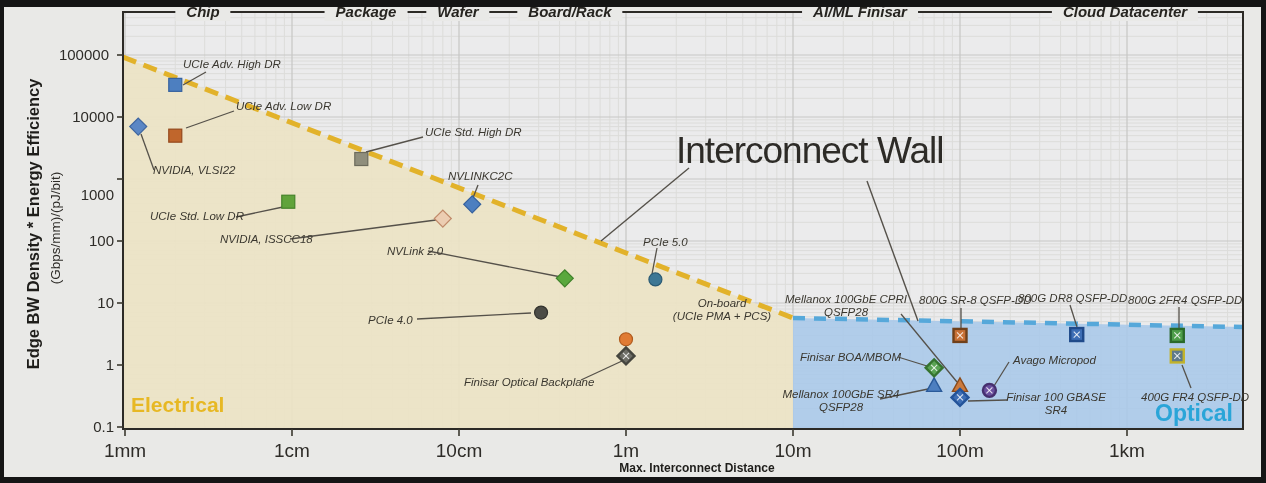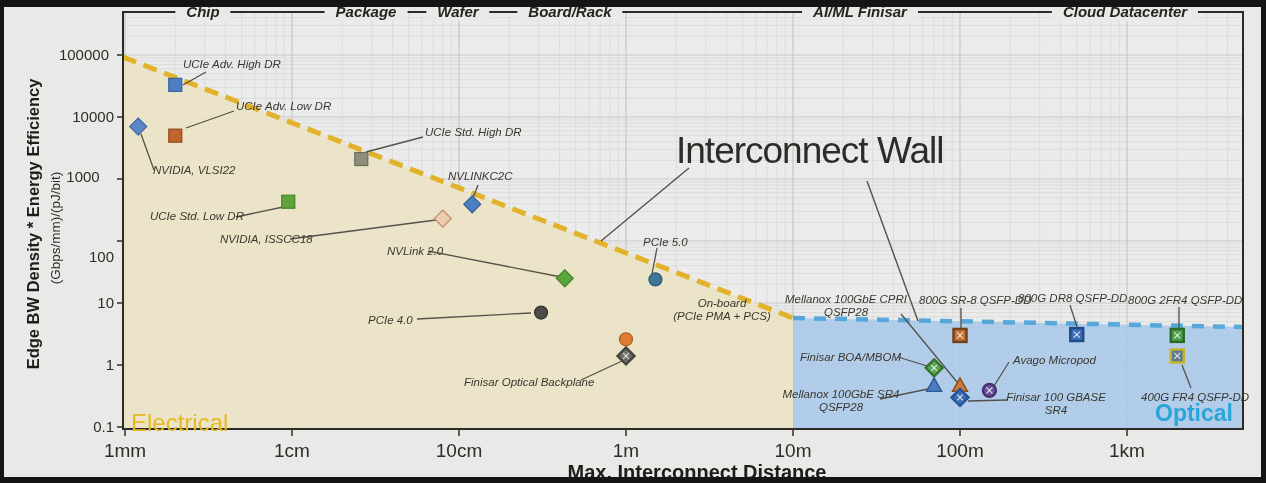--- a/index.html
+++ b/index.html
@@ -12,26 +12,26 @@
   #bar-right{left:1261px;top:0;width:5px;height:483px;}
   svg{position:absolute;left:0;top:0;}
   .lab{position:absolute;color:#3a372f;font-size:11.5px;font-style:italic;line-height:1.12;white-space:nowrap;}
   .lab.center{transform:translateX(-50%);text-align:center;}
   .tickx{position:absolute;color:#2e2c28;font-size:19px;transform:translateX(-50%);white-space:nowrap;}
   .ticky{position:absolute;color:#2e2c28;font-size:15px;width:62px;text-align:right;white-space:nowrap;}
   .cat{position:absolute;transform:translateX(-50%);top:3px;background:#e9e9e7;padding:0 11px;
        color:#262420;font-size:15px;font-weight:bold;font-style:italic;line-height:18px;white-space:nowrap;}
   #annotation{position:absolute;left:676px;top:130px;font-size:37px;letter-spacing:-1px;color:#2d2b27;white-space:nowrap;}
   #xaxis-title{position:absolute;left:497px;top:461px;width:400px;text-align:center;
-       font-size:20px;font-weight:bold;color:#1e1d1a;}
+       font-size:12px;font-weight:bold;color:#1e1d1a;}
   #yaxis-title{position:absolute;left:33px;top:224px;transform:translate(-50%,-50%) rotate(-90deg);
        font-size:16.5px;font-weight:bold;color:#1e1d1a;white-space:nowrap;}
   #yaxis-units{position:absolute;left:55px;top:228px;transform:translate(-50%,-50%) rotate(-90deg);
        font-size:13.5px;color:#2e2c28;white-space:nowrap;}
-  #electrical-label{position:absolute;left:131px;top:409px;font-size:24px;font-weight:normal;color:#e7b824;}
+  #electrical-label{position:absolute;left:131px;top:393px;font-size:21px;font-weight:bold;color:#e7b824;}
   #optical-label{position:absolute;left:1155px;top:400px;font-size:23px;font-weight:bold;color:#2aa5d8;}
   #onboard-note{position:absolute;left:722px;top:297px;transform:translateX(-50%);
        text-align:center;font-size:11.5px;font-style:italic;color:#3a372f;line-height:1.15;white-space:nowrap;}
 </style>
 </head>
 <body>
 
 <div id="stage">
   <svg id="chart-svg" width="1266" height="483">
       <defs>
@@ -345,41 +345,41 @@
       </div>
       <div class="tickx" style="left: 125px; top: 440px;">1mm</div>
       <div class="tickx" style="left: 292px; top: 440px;">1cm</div>
       <div class="tickx" style="left: 459px; top: 440px;">10cm</div>
       <div class="tickx" style="left: 626px; top: 440px;">1m</div>
       <div class="tickx" style="left: 793px; top: 440px;">10m</div>
       <div class="tickx" style="left: 960px; top: 440px;">100m</div>
       <div class="tickx" style="left: 1127px; top: 440px;">1km</div>
       <div class="ticky" style="left: 47px; top: 46px;">100000</div>
       <div class="ticky" style="left: 52px; top: 108px;">10000</div>
-      <div class="ticky" style="left: 52px; top: 168px; text-align: center;">1000</div>
-      <div class="ticky" style="left: 52px; top: 232px; margin-top: 16px;">100</div>
+      <div class="ticky" style="left: 52px; top: 186px;">1000</div>
+      <div class="ticky" style="left: 52px; top: 232px;">100</div>
       <div class="ticky" style="left: 52px; top: 294px;">10</div>
       <div class="ticky" style="left: 52px; top: 356px;">1</div>
       <div class="ticky" style="left: 52px; top: 418px;">0.1</div>
       <div class="cat" style="left: 203px;">Chip</div>
       <div class="cat" style="left: 366px;">Package</div>
       <div class="cat" style="left: 458px;">Wafer</div>
       <div class="cat" style="left: 570px;">Board/Rack</div>
       <div class="cat" style="left: 860px;">AI/ML Finisar</div>
       <div class="cat" style="left: 1125px;">Cloud Datacenter</div>
     </div>
 
   <div id="annotation">Interconnect Wall</div>
   <div id="xaxis-title">Max. Interconnect Distance</div>
   <div id="yaxis-title">Edge BW Density * Energy Efficiency</div>
   <div id="yaxis-units">(Gbps/mm)/(pJ/bit)</div>
   <div id="electrical-label">Electrical</div>
   <div id="optical-label">Optical</div>
   <div id="onboard-note">
       <div>On-board</div>
-      <div>(PCIe PMA + PCS)</div>
+      <div>(UCIe PMA + PCS)</div>
     </div>
 
   <div class="bar" id="bar-top"></div>
   <div class="bar" id="bar-bottom"></div>
   <div class="bar" id="bar-left"></div>
   <div class="bar" id="bar-right"></div>
 </div>
 
 </body></html>

